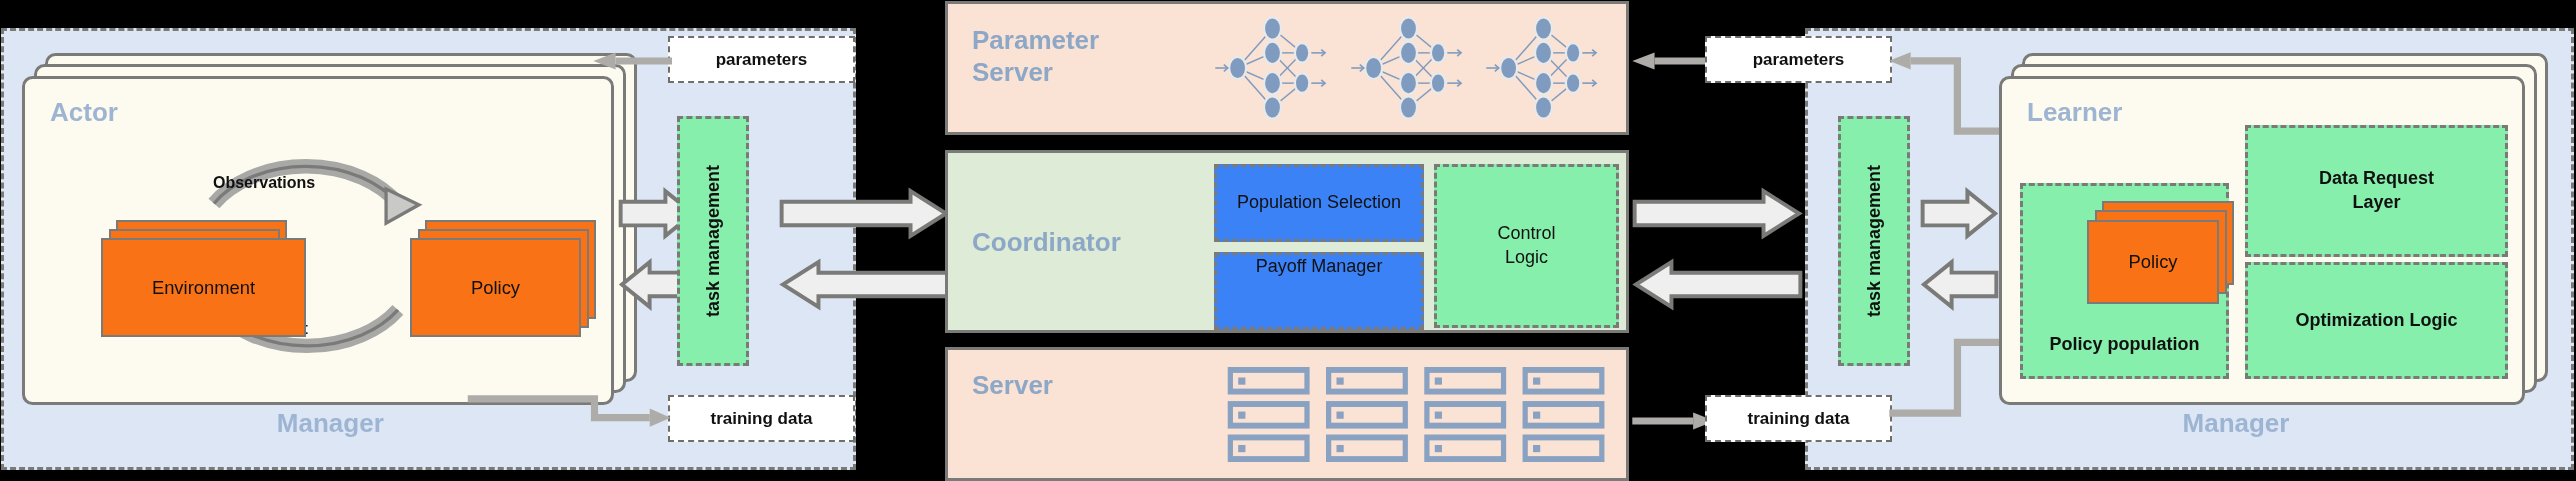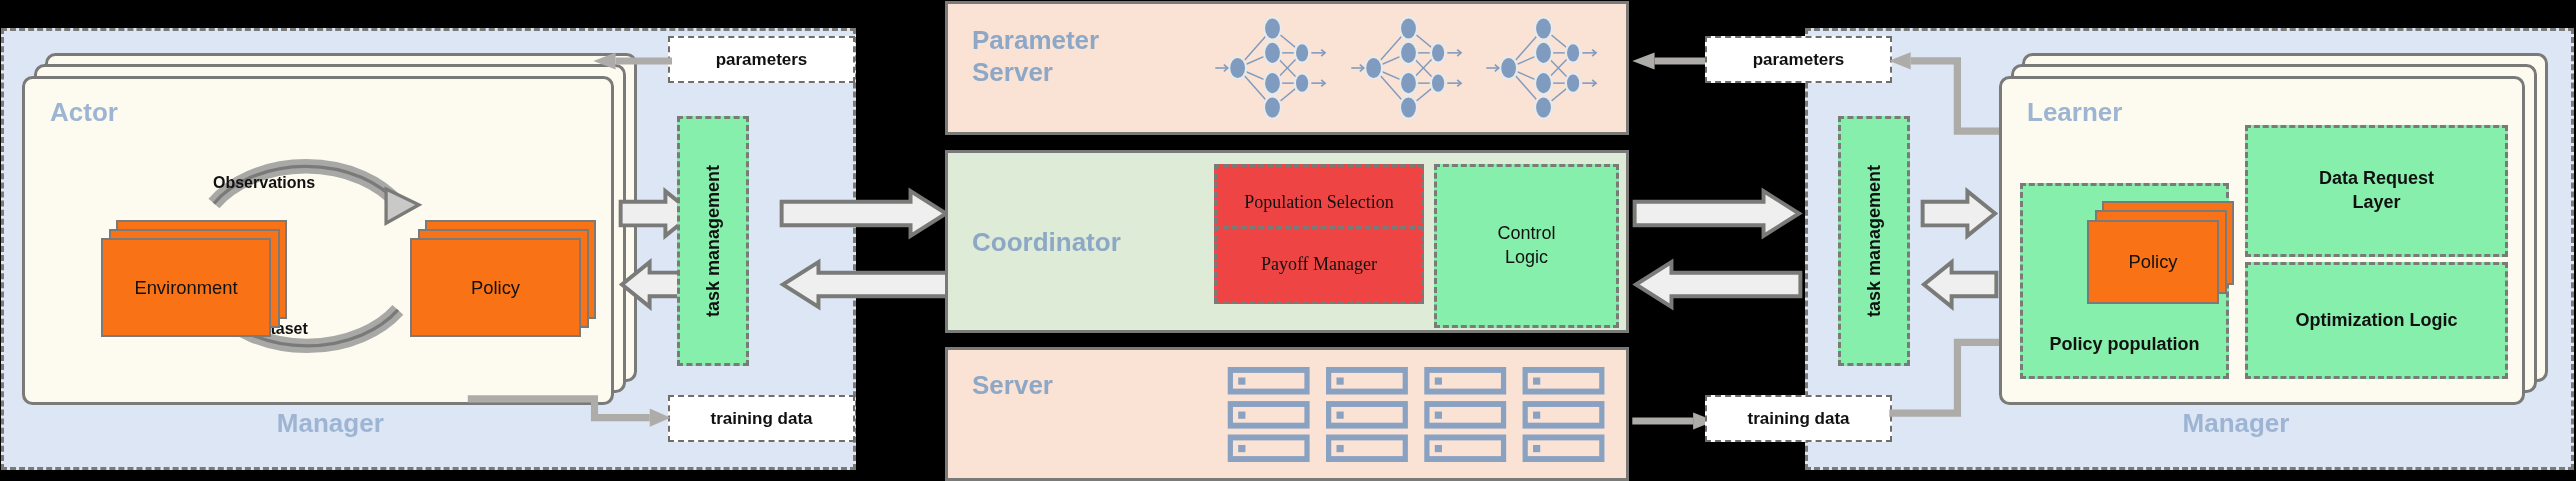--- a/index.html
+++ b/index.html
@@ -17,21 +17,21 @@
   .stack-card{background:#FDFBEF;border:3.3px solid #7A7A78;border-radius:10.5px;}
   .stack-shadow{background:#FDFBEF;border:3.3px solid #7A7A78;border-radius:10.5px;}
   .card-title{color:#9DB4D2;font-weight:bold;font-size:26px;}
 
   
   .bluebox{background:#f97316;border:2.6px solid #7A7A78;margin-left:48px;}
   .bluebox-lbl{color:#111;font-size:18.4px;text-align:center;width:100%;}
 
   
   .dashbox{background:#86efac;border:3.3px dashed #7A7A78;}
-  .dashbox-white{background:#ef4444;border:3.3px dashed #7A7A78;font-family:Liberation Serif, serif;}
+  .dashbox-white{background:#3b82f6;border:3.3px dashed #7A7A78;}
   .mod-lbl{color:#111;font-size:18px;text-align:center;width:100%;
            line-height:1.32;font-weight:normal;}
   .vert-lbl{color:#111;font-size:18px;font-weight:bold;
             writing-mode:vertical-rl;transform:rotate(180deg);
             white-space:nowrap;}
 
   
   .server{background:#FAE3D5;border:3.3px solid #7A7A78;}
   .coordinator{background:#DEEBD7;border:3.3px solid #7A7A78;}
   .server-title{color:#8DA7C6;font-weight:bold;font-size:26px;line-height:1.22;}
@@ -65,21 +65,21 @@
   <polygon points="437,108 487,132 437,160" fill="#C9C9C7" stroke="#7A7A78" stroke-width="5"></polygon>
   <path d="M 455 292 A 165 120 0 0 1 178 292" fill="none" stroke="#A8A8A6" stroke-width="22"></path>
   <path d="M 455 292 A 165 120 0 0 1 178 292" fill="none" stroke="#7A7A78" stroke-width="5"></path>
   <polygon points="196,316 146,292 196,264" fill="#C9C9C7" stroke="#7A7A78" stroke-width="5"></polygon>
 </svg>
 <div class="abs flow-lbl" style="left:213px;top:174px;">Observations</div>
 <div class="abs flow-lbl" style="left:250px;top:320px;">Dataset</div>
 
 <div class="abs bluebox" style="left:68px;top:220px;width:171px;height:99px;"></div>
 <div class="abs bluebox" style="left:61px;top:229px;width:171px;height:99px;"></div>
-<div class="abs bluebox" style="left:53px;top:238px;width:170px;height:99px;display:flex;align-items:center;">
+<div class="abs bluebox" style="left:53px;top:238px;width:205px;height:99px;display:flex;align-items:center;">
   <span class="bluebox-lbl">Environment</span>
 </div>
 
 <div class="abs bluebox" style="left:377px;top:220px;width:171px;height:99px;"></div>
 <div class="abs bluebox" style="left:370px;top:229px;width:171px;height:99px;"></div>
 <div class="abs bluebox" style="left:362px;top:238px;width:171px;height:99px;display:flex;align-items:center;">
   <span class="bluebox-lbl">Policy</span>
 </div>
 
 <svg class="abs" style="left:618px;top:187px;width:79px;height:53px;" viewBox="0 0 120 80">
@@ -217,22 +217,22 @@
   </g>
 </svg>
 
 <div class="abs coordinator" style="left:945px;top:150px;width:684px;height:183px;"></div>
 <div class="abs server-title" style="left:972px;top:227px;">Coordinator</div>
 
 <div class="abs dashbox-white" style="left:1214px;top:164px;width:210px;height:78px;
             display:flex;align-items:center;justify-content:center;">
   <span class="mod-lbl" style="padding:0 14.5px;">Population Selection</span>
 </div>
-<div class="abs dashbox-white" style="left:1214px;top:226px;width:210px;height:78px;
-            display:flex;align-items:center;justify-content:center;">
+<div class="abs dashbox-white" style="left:1214px;top:252px;width:210px;height:78px;
+            display:flex;justify-content:center;">
   <span class="mod-lbl">Payoff Manager</span>
 </div>
 <div class="abs dashbox" style="left:1434px;top:164px;width:185px;height:164px;
             display:flex;align-items:center;justify-content:center;">
   <span class="mod-lbl" style="padding:0 39px;">Control Logic</span>
 </div>
 
 <div class="abs server" style="left:945px;top:347px;width:684px;height:134px;"></div>
 <div class="abs server-title" style="left:972px;top:370px;width:217px;">
   <div>Server</div>

